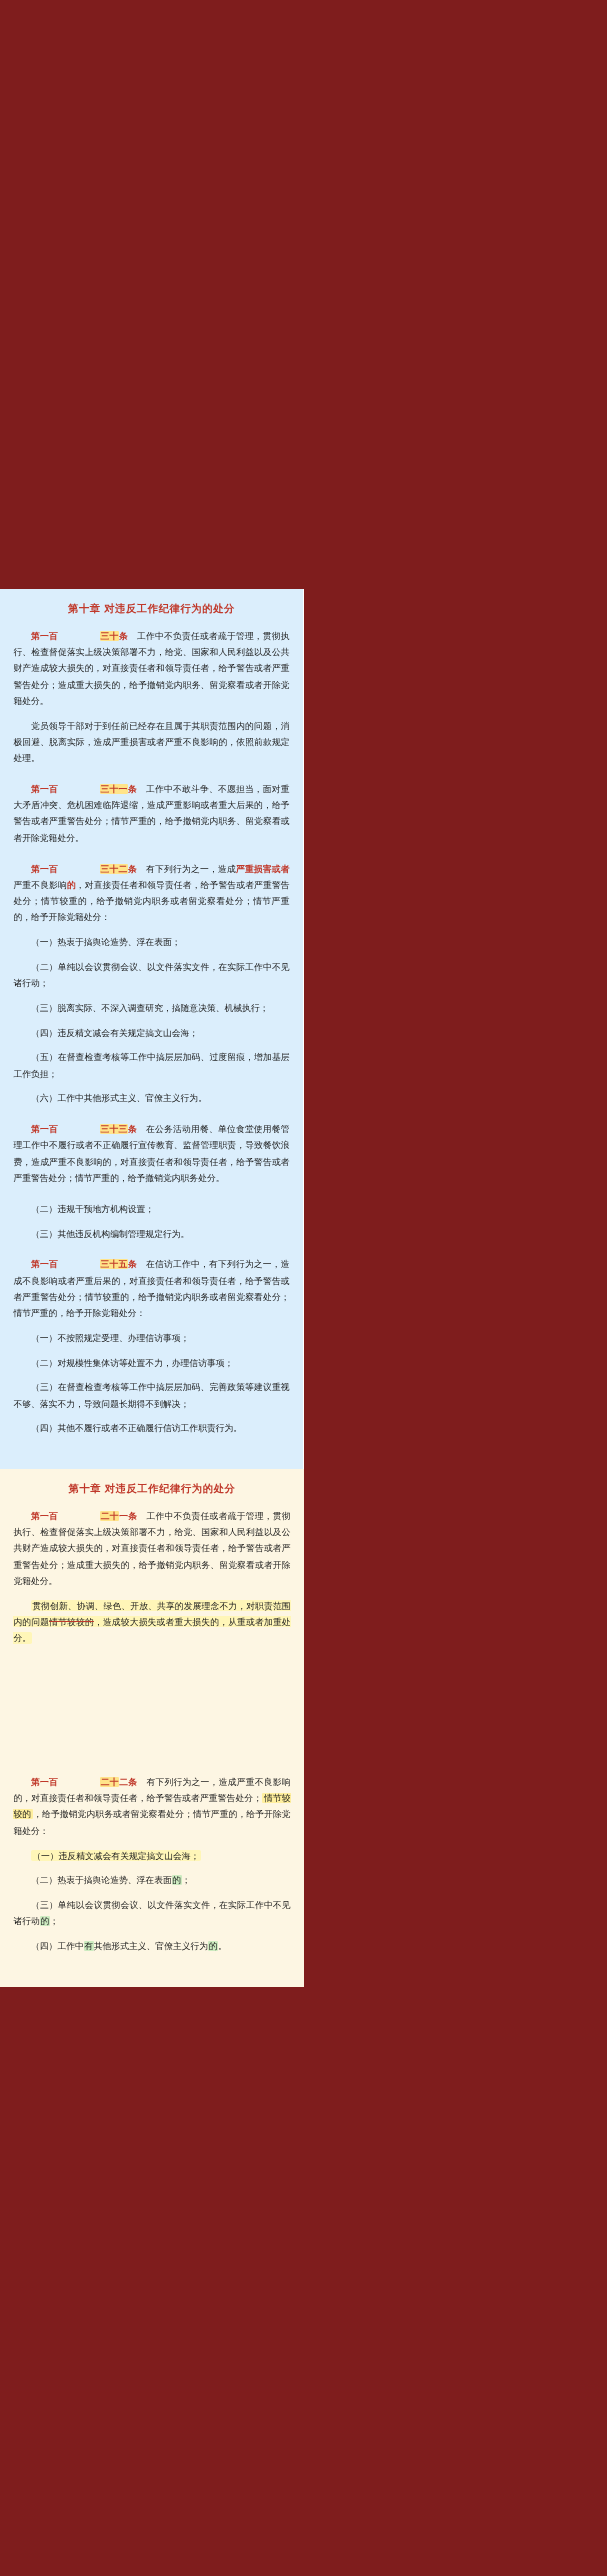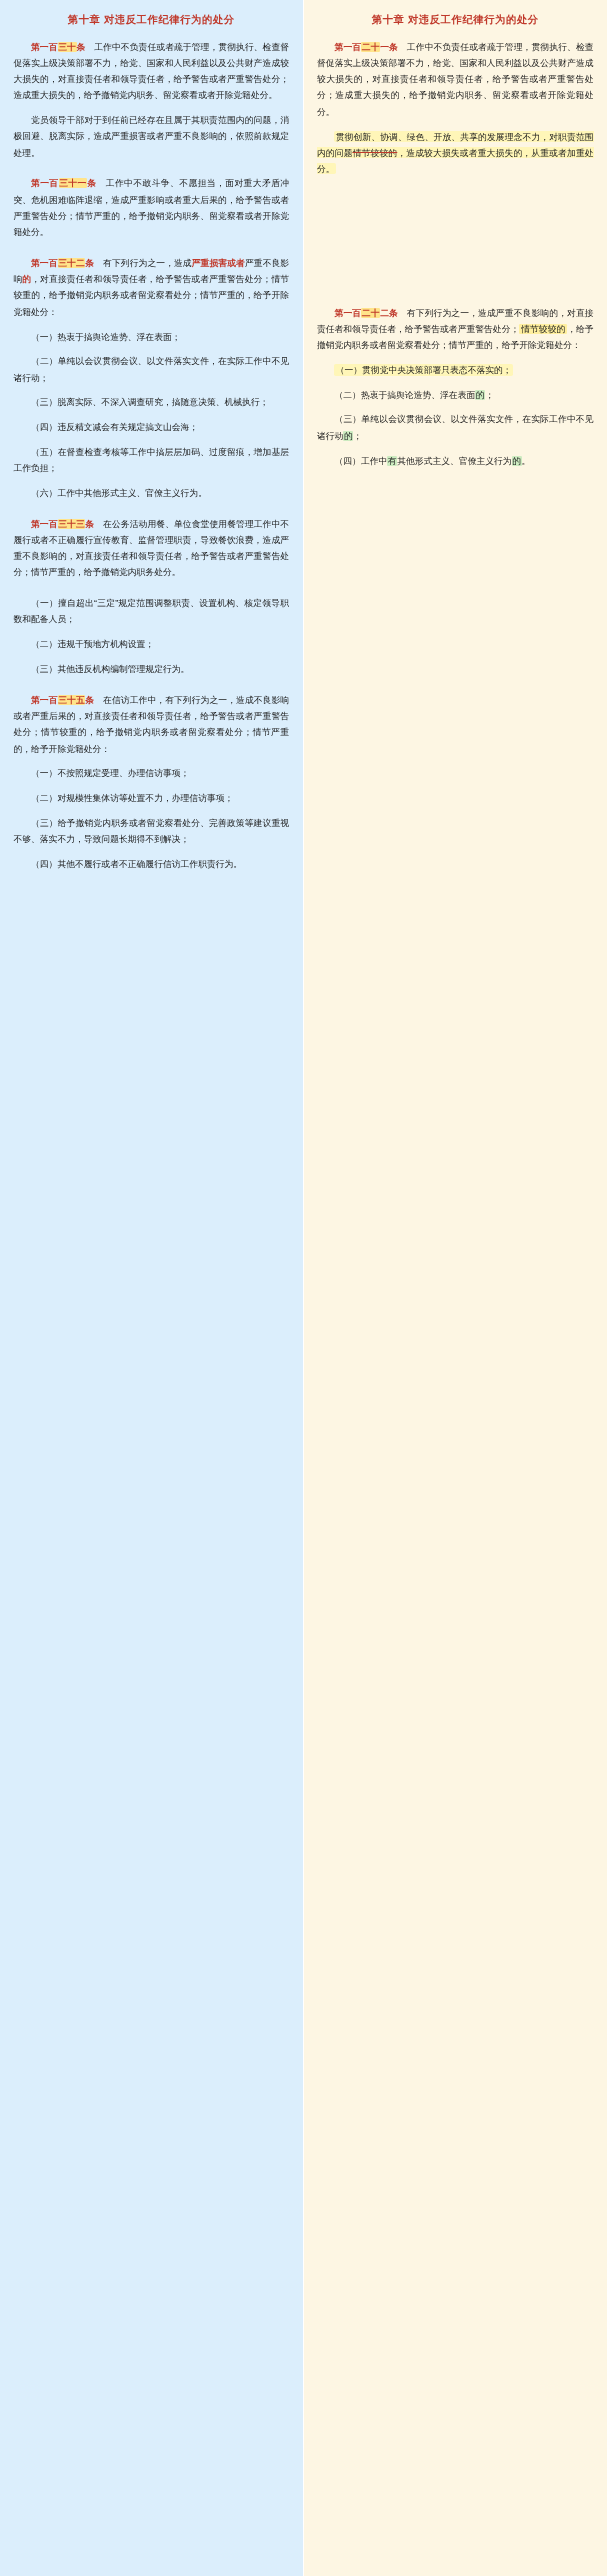--- a/index.html
+++ b/index.html
@@ -11,21 +11,21 @@
     width: 607px;
     font-family: "Liberation Sans", "DejaVu Sans", sans-serif;
   }
   .page {
     width: 607px;
     min-height: 2576px;
     position: relative;
     background: #7f1d1d;
     box-sizing: border-box;
     display: flex;
-    flex-direction: row;
+    flex-direction: column;
     align-items: stretch;
     justify-content: center;
   }
   .col {
     box-sizing: border-box;
     padding: 8.5px 13.4px 24px 13.4px;
   }
   .col-left {
     width: 304px;
     background: #dbeefc;
@@ -57,20 +57,21 @@
     text-indent: 2em;
   }
   .art-no {
     color: #c0392b;
     font-weight: bold;
   }
   .art-no .num-hl {
     background: #ffe48a;
     padding: 0 0.6px;
     border-radius: 1.2px;
+    margin-left: 42px;
   }
   .hl {
     background: #ffef9e;
     border-radius: 1.2px;
     padding: 0 2px;
   }
   .hl-green {
     background: #cdebc0;
     border-radius: 1.2px;
     padding: 0 0.6px;
@@ -119,50 +120,49 @@
     <p class="para sub">（五）在督查检查考核等工作中搞层层加码、过度留痕，增加基层工作负担；</p>
     <p class="para sub">（六）工作中其他形式主义、官僚主义行为。</p>
 
     <div class="spacer-sm"></div>
 
     <p class="para"><span class="art-no">第一百<span class="num-hl">三十三</span>条</span><span>　在公务活动用餐、单位食堂使用餐管理工作中不履行或者不正确履行宣传教育、监督管理职责，导致餐饮浪费，造成严重不良影响的，对直接责任者和领导责任者，给予警告或者严重警告处分；情节严重的，给予撤销党内职务处分。</span></p>
 
     <div class="spacer-sm"></div>
 
 
-    <p class="para sub">（一）擅自超出“三定”规定范围调整职责、设置机构、核定领导职数和配备人员；</p>
     <p class="para sub">（二）违规干预地方机构设置；</p>
     <p class="para sub">（三）其他违反机构编制管理规定行为。</p>
 
     <div class="spacer-sm"></div>
 
     <p class="para"><span class="art-no">第一百<span class="num-hl">三十五</span>条</span><span>　在信访工作中，有下列行为之一，造成不良影响或者严重后果的，对直接责任者和领导责任者，给予警告或者严重警告处分；情节较重的，给予撤销党内职务或者留党察看处分；情节严重的，给予开除党籍处分：</span></p>
 
     <p class="para sub">（一）不按照规定受理、办理信访事项；</p>
     <p class="para sub">（二）对规模性集体访等处置不力，办理信访事项；</p>
-    <p class="para sub">（三）给予撤销党内职务或者留党察看处分、完善政策等建议重视不够、落实不力，导致问题长期得不到解决；</p>
+    <p class="para sub">（三）在督查检查考核等工作中搞层层加码、完善政策等建议重视不够、落实不力，导致问题长期得不到解决；</p>
     <p class="para sub">（四）其他不履行或者不正确履行信访工作职责行为。</p>
   </div>
 
   <div class="col col-right">
     <div class="chapter-title">第十章  对违反工作纪律行为的处分</div>
 
     <p class="para"><span class="art-no">第一百<span class="num-hl">二十</span>一条</span><span>　工作中不负责任或者疏于管理，贯彻执行、检查督促落实上级决策部署不力，给党、国家和人民利益以及公共财产造成较大损失的，对直接责任者和领导责任者，给予警告或者严重警告处分；造成重大损失的，给予撤销党内职务、留党察看或者开除党籍处分。</span></p>
 
     <p class="para"><span class="block-hl">贯彻创新、协调、绿色、开放、共享的发展理念不力，对职责范围内的问题<span class="strike">情节较较的</span>，造成较大损失或者重大损失的，从重或者加重处分。</span></p>
 
     <div class="spacer-md"></div>
     <div class="spacer-lg"></div>
     <div class="spacer-lg"></div>
     <div class="spacer-lg"></div>
     <div class="spacer-md"></div>
 
     <p class="para"><span class="art-no">第一百<span class="num-hl">二十</span>二条</span>　有下列行为之一，造成严重不良影响的，对直接责任者和领导责任者，给予警告或者严重警告处分；<span class="hl">情节较较的</span>，给予撤销党内职务或者留党察看处分；情节严重的，给予开除党籍处分：</p>
 
-    <p class="para sub"><span class="block-hl">（一）贯彻党中央决策部署只表态不落实的；</span></p>
+    <p class="para sub"><span class="block-hl">（一）违反精文减会有关规定搞文山会海；</span></p>
 
     <p class="para sub">（二）热衷于搞舆论造势、浮在表面<span class="hl-green">的</span>；</p>
 
     <p class="para sub">（三）单纯以会议贯彻会议、以文件落实文件，在实际工作中不见诸行动<span class="hl-green">的</span>；</p>
 
     <p class="para sub">（四）工作中<span class="hl-green">有</span>其他形式主义、官僚主义行为<span class="hl-green">的</span>。</p>
   </div>
 
 </div>
 

